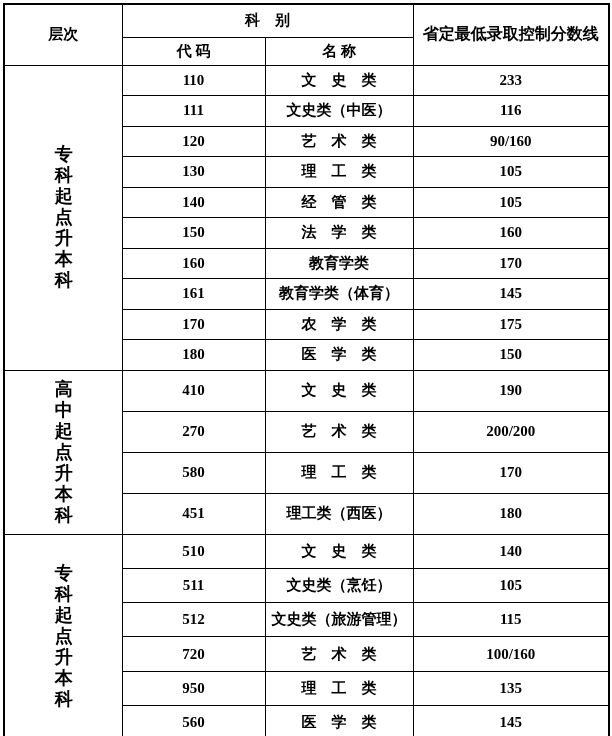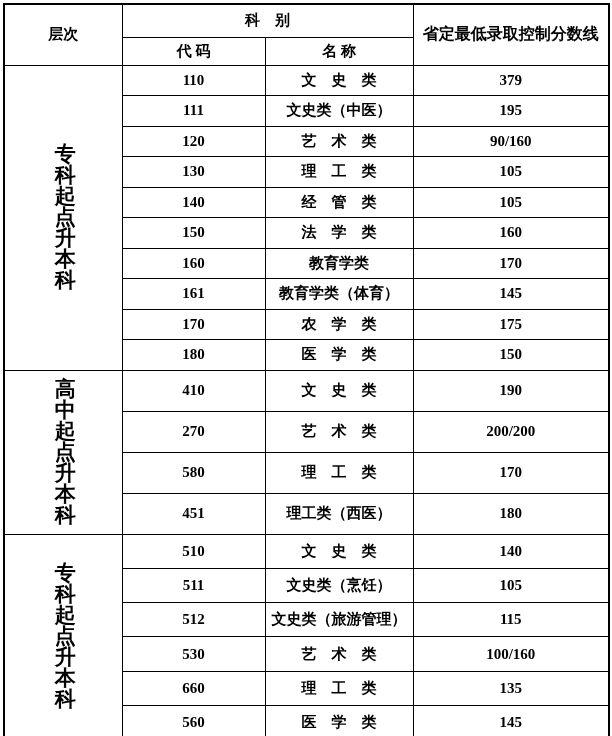--- a/index.html
+++ b/index.html
@@ -31,21 +31,21 @@
   tr.hrow1 { height: 33px; }
   tr.hrow2 { height: 28px; }
   tr.rg1 { height: 30.5px; }
   tr.rg2 { height: 41px; }
   tr.rg3 { height: 34.3px; }
   .vtext {
     width: 17px;
     margin: 0 auto;
     word-break: break-all;
     line-height: 21px;
-    font-size: 21px;
+    font-size: 18px;
     text-align: center;
   }
 </style>
 </head>
 <body>
 
 <table class="score-table">
   <colgroup>
     <col style="width:118px">
     <col style="width:143px">
@@ -63,26 +63,26 @@
     <td>代 码</td>
     <td>名 称</td>
   </tr>
 
   <tr class="rg1">
     <td rowspan="10">
       <div class="vtext">专科起点升本科</div>
     </td>
     <td>110</td>
     <td>文　史　类</td>
-    <td>379</td>
+    <td>233</td>
   </tr>
   <tr class="rg1">
     <td>111</td>
     <td>文史类（中医）</td>
-    <td>195</td>
+    <td>116</td>
   </tr>
   <tr class="rg1">
     <td>120</td>
     <td>艺　术　类</td>
     <td>90/160</td>
   </tr>
   <tr class="rg1">
     <td>130</td>
     <td>理　工　类</td>
     <td>105</td>
@@ -154,26 +154,26 @@
     <td>511</td>
     <td>文史类（烹饪）</td>
     <td>105</td>
   </tr>
   <tr class="rg3">
     <td>512</td>
     <td>文史类（旅游管理）</td>
     <td>115</td>
   </tr>
   <tr class="rg3">
-    <td>530</td>
+    <td>720</td>
     <td>艺　术　类</td>
     <td>100/160</td>
   </tr>
   <tr class="rg3">
-    <td>660</td>
+    <td>950</td>
     <td>理　工　类</td>
     <td>135</td>
   </tr>
   <tr class="rg3">
     <td>560</td>
     <td>医　学　类</td>
     <td>145</td>
   </tr>
 </tbody>
   </table>

